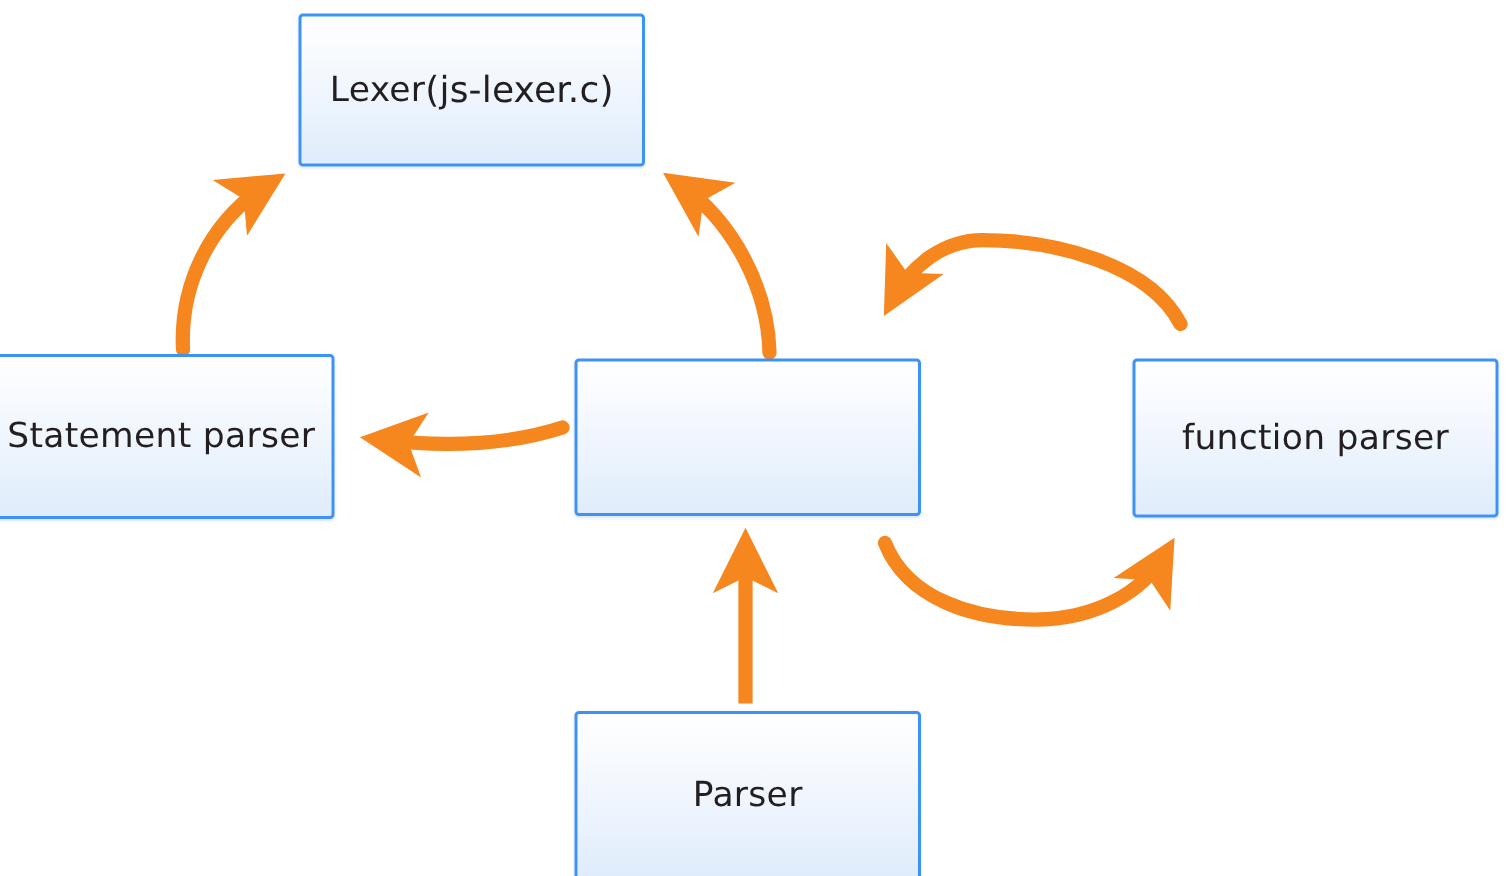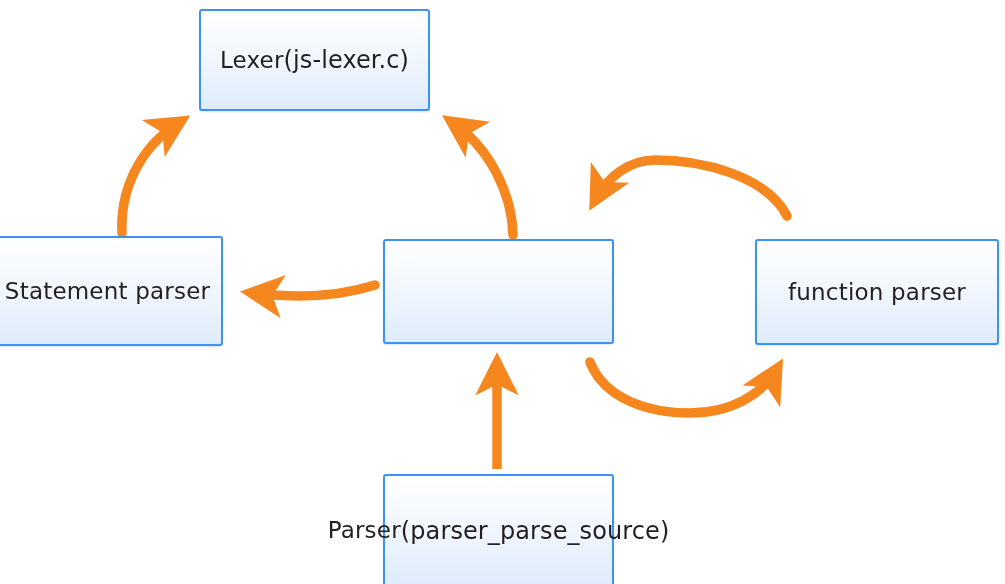--- a/index.html
+++ b/index.html
@@ -98,16 +98,15 @@
 
   <div class="node" id="node-statement">
   </div>
 
   <div class="node" id="node-function">
     <span class="title">function parser</span>
   </div>
 
   <div class="node" id="node-parser">
     <span class="title">Parser</span>
-    <span class="sub">(parser_parse_source)</span>
   </div>
 
 </div>
 
 </body></html>

